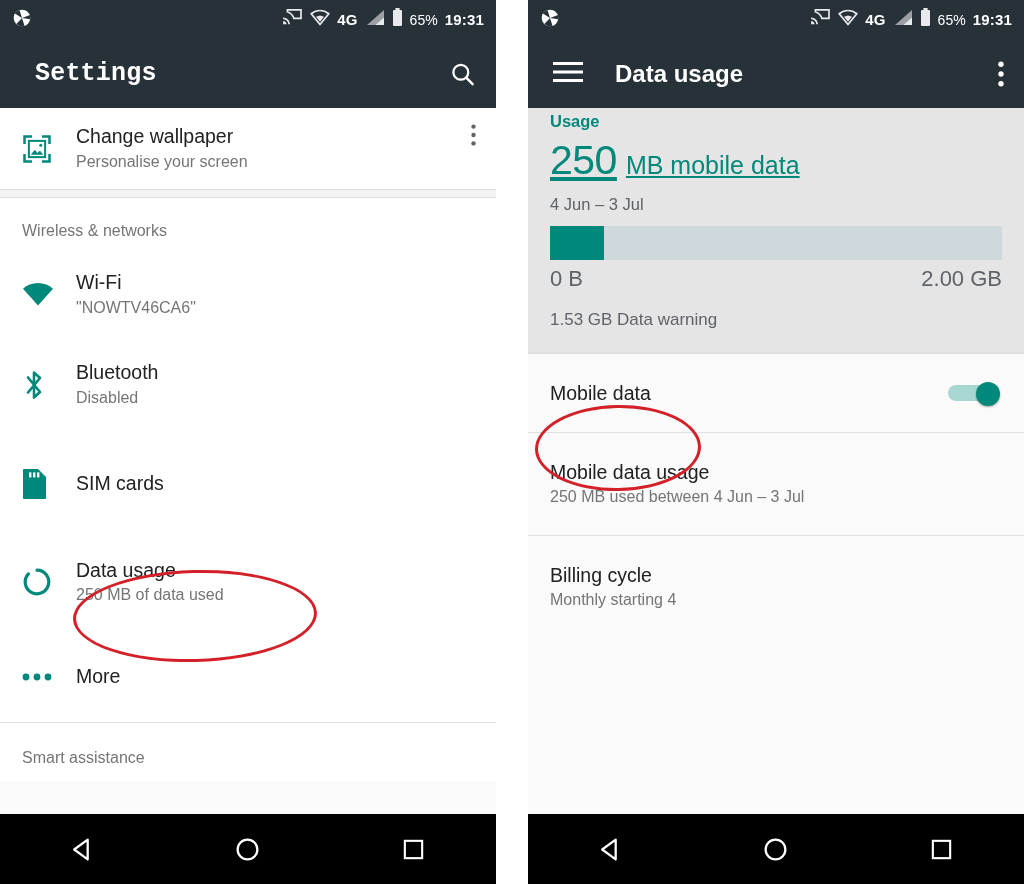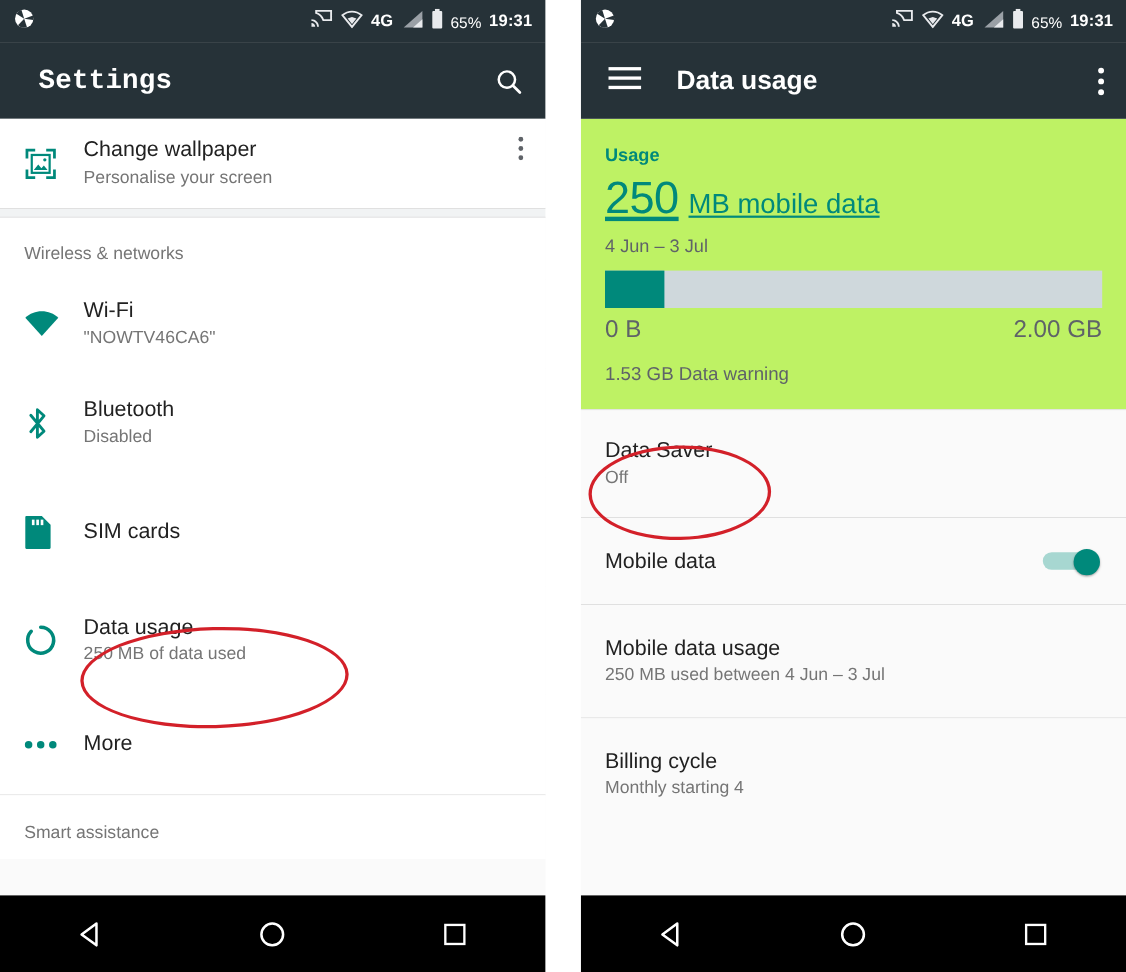--- a/index.html
+++ b/index.html
@@ -60,21 +60,21 @@
   .section-head {
     font-size: 16px; color: #757575;
     padding: 24px 22px 14px 22px; background: #ffffff;
   }
   .section-head.accent { color: #00897b; font-weight: bold; }
 
   .divider { height: 1px; background: #e0e0e0; }
   .gap-band { height: 9px; background: #f1f3f4; border-top: 1px solid #e0e0e0; border-bottom: 1px solid #e0e0e0; }
 
   
-  .usage-block { background: #bef264; padding: 24px 22px 22px 22px; }
+  .usage-block { background: #e5e5e5; padding: 4px 22px 22px 22px; }
   .usage-label { color: #00897b; font-size: 16.5px; font-weight: bold; }
   .usage-big { margin-top: 6px; color: #00897b; display: flex; align-items: baseline; text-decoration: underline; }
   .usage-big .num { font-size: 41px; letter-spacing: -.5px; }
   .usage-big .unit { font-size: 25px; margin-left: 9px; }
   .usage-range { margin-top: 11px; font-size: 16.5px; color: #5f6368; }
   .bar-track { margin-top: 12px; height: 34px; width: 100%; background: #cfd8dc; position: relative; }
   .bar-fill { position: absolute; left: 0; top: 0; bottom: 0; background: #00897b; }
   .bar-legend { display: flex; justify-content: space-between; margin-top: 6px; font-size: 22px; color: #5f6368; }
   .warn-text { margin-top: 18px; font-size: 17px; color: #5f6368; }
 
@@ -352,26 +352,20 @@
         </div>
         <div class="bar-legend">
           <span>0 B</span>
           <span>2.00 GB</span>
         </div>
         <div class="warn-text">1.53 GB Data warning</div>
       </div>
 
       <div class="divider"></div>
 
-      <div class="row row-r" style="height:97px; padding-left:22px;">
-        <div class="row-body">
-          <div class="row-title">Data Saver</div>
-          <div class="row-sub">Off</div>
-        </div>
-      </div>
 
       <div class="divider"></div>
 
 
       <div class="row row-r" style="height:78px; padding-left:22px; padding-right:24px;">
         <div class="row-body">
           <div class="row-title">Mobile data</div>
         </div>
         <div class="toggle">
           <div class="track"></div>

